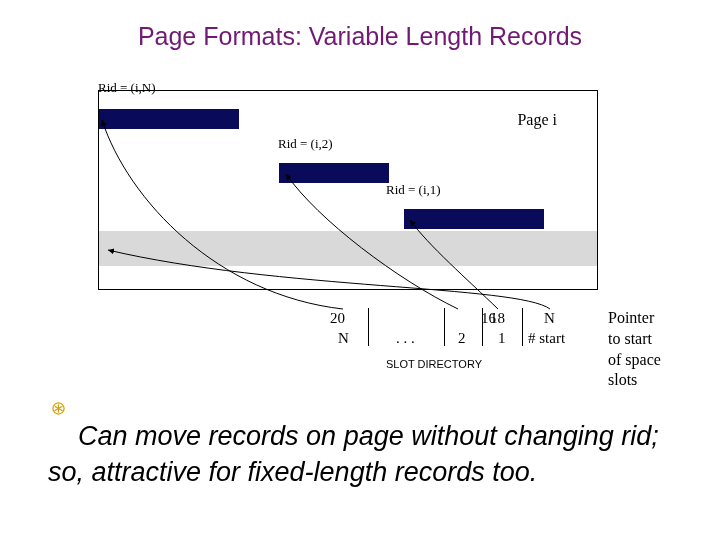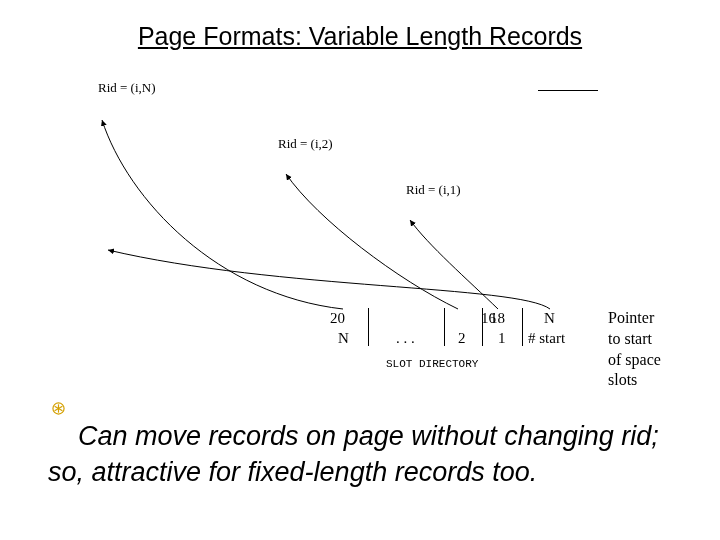--- a/index.html
+++ b/index.html
@@ -7,24 +7,23 @@
     width: 720px;
     height: 540px;
     background: #fff;
     font-family: Arial, Helvetica, sans-serif;
     position: relative;
     overflow: hidden;
   }
   .title {
     text-align: center;
     font-size: 25px;
-    color: #000000;
+    color: #701a75;
     padding-top: 22px;
     font-weight: normal;
-    text-decoration: underline;
   }
   .diagram {
     position: absolute;
     left: 98px;
     top: 80px;
     width: 500px;
     height: 280px;
   }
   .page-box {
     position: absolute;
@@ -53,21 +52,21 @@
   .rec3 { left: 305px; top: 118px; width: 140px; }
   .rid-label {
     position: absolute;
     font-size: 13px;
     font-family: "Times New Roman", serif;
     color: #000;
     white-space: nowrap;
   }
   .rid1 { left: 0;   top: 0px; }
   .rid2 { left: 180px; top: 56px; }
-  .rid3 { left: 308px; top: 102px; }
+  .rid3 { left: 288px; top: 102px; }
   .page-i {
     position: absolute;
     right: 40px;
     top: 20px;
     font-family: "Times New Roman", serif;
     font-size: 16px;
   }
   .dir-nums {
     position: absolute;
     font-family: "Times New Roman", serif;
@@ -118,21 +117,21 @@
     top: 10px;
     width: 60px;
     height: 1px;
     background: #000;
   }
   .slot-dir-label {
     position: absolute;
     left: 288px;
     top: 278px;
     font-size: 11px;
-    font-family: Liberation Mono, monospace;
+    font-family: Liberation Sans, sans-serif;
   }
   .pointer-note {
     position: absolute;
     left: 608px;
     top: 308px;
     font-size: 16px;
     font-family: "Times New Roman", serif;
     line-height: 1.3;
     width: 70px;
   }
@@ -161,20 +160,27 @@
     pointer-events: none;
   }
 </style>
 </head>
 <body>
 
 <h1 class="title">Page Formats: Variable Length Records</h1>
 
 <div class="diagram">
   <div class="hline-top"></div>
+  <div class="page-box">
+    <div class="data-area"></div>
+    <div class="rec rec1"></div>
+    <div class="rec rec2"></div>
+    <div class="rec rec3"></div>
+    <div class="page-i">Page i</div>
+  </div>
 
   <div class="rid-label rid1">Rid = (i,N)</div>
   <div class="rid-label rid2">Rid = (i,2)</div>
   <div class="rid-label rid3">Rid = (i,1)</div>
 
   <div class="vline vl1"></div>
   <div class="vline vl2"></div>
   <div class="vline vl3"></div>
   <div class="vline vl4"></div>
 

